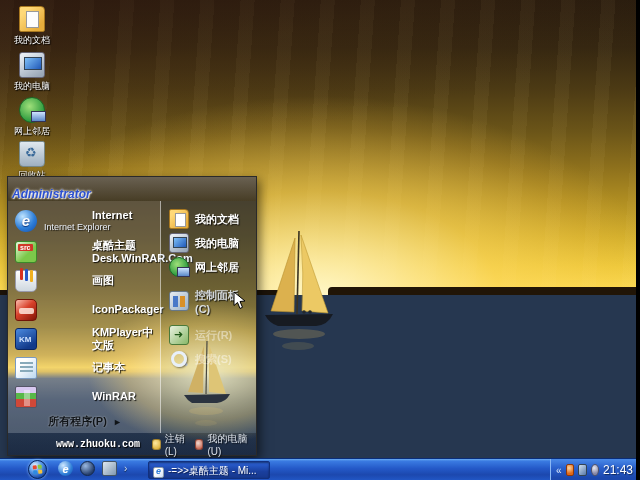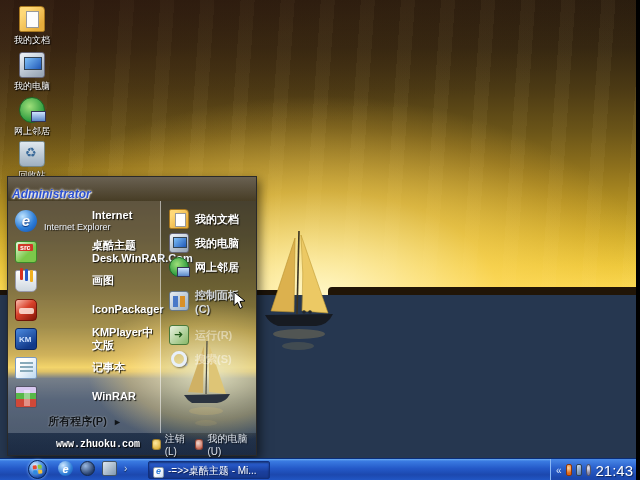--- a/index.html
+++ b/index.html
@@ -133,21 +133,21 @@
   .tb-icon{width:11px;height:11px;flex:none;border-radius:2px;background:linear-gradient(135deg,#fff 40%,#cfe0f8);border:1px solid #89a;position:relative;}
   .tb-icon::after{content:"e";position:absolute;left:2px;top:-2px;font-size:9px;font-style:italic;font-weight:bold;color:#2f7fd8;}
   .tb-label{font-size:10px;color:#fff;white-space:nowrap;overflow:hidden;text-overflow:ellipsis;text-shadow:1px 1px 1px rgba(0,0,0,0.5);}
   .tray{position:absolute;right:0;top:0;height:22px;width:90px;display:flex;align-items:center;gap:4px;padding:0 7px 0 5px;
     background:linear-gradient(#4a8ae8 0%,#2a60cc 40%,#1c48ae 85%);border-left:1px solid #8ab8f4;}
   .tray-chevron{color:#dce8fa;font-size:10px;cursor:pointer;}
   .ti{width:12px;height:12px;border-radius:2px;cursor:pointer;}
   .ti-orange{background:radial-gradient(circle at 35% 30%,#ffd8a0,#e06818 70%);border:1px solid #903808;}
   .ti-blue{background:linear-gradient(135deg,#cfe0f0,#5878a8);border:1px solid #345;}
   .ti-round{background:radial-gradient(circle at 35% 30%,#e8e8f0,#8888a8 70%);border-radius:50%;border:1px solid #556;}
-  .clock{font-size:15px;color:#fff;text-shadow:1px 1px 1px rgba(0,0,0,0.5);}
+  .clock{font-size:12px;color:#fff;text-shadow:1px 1px 1px rgba(0,0,0,0.5);}
 
   .cursor{position:absolute;left:233px;top:291px;z-index:50;pointer-events:none;}
 </style>
 </head>
 <body>
 
 <div class="screen">
 
   <div class="desktop">
     <div class="sky"></div>

